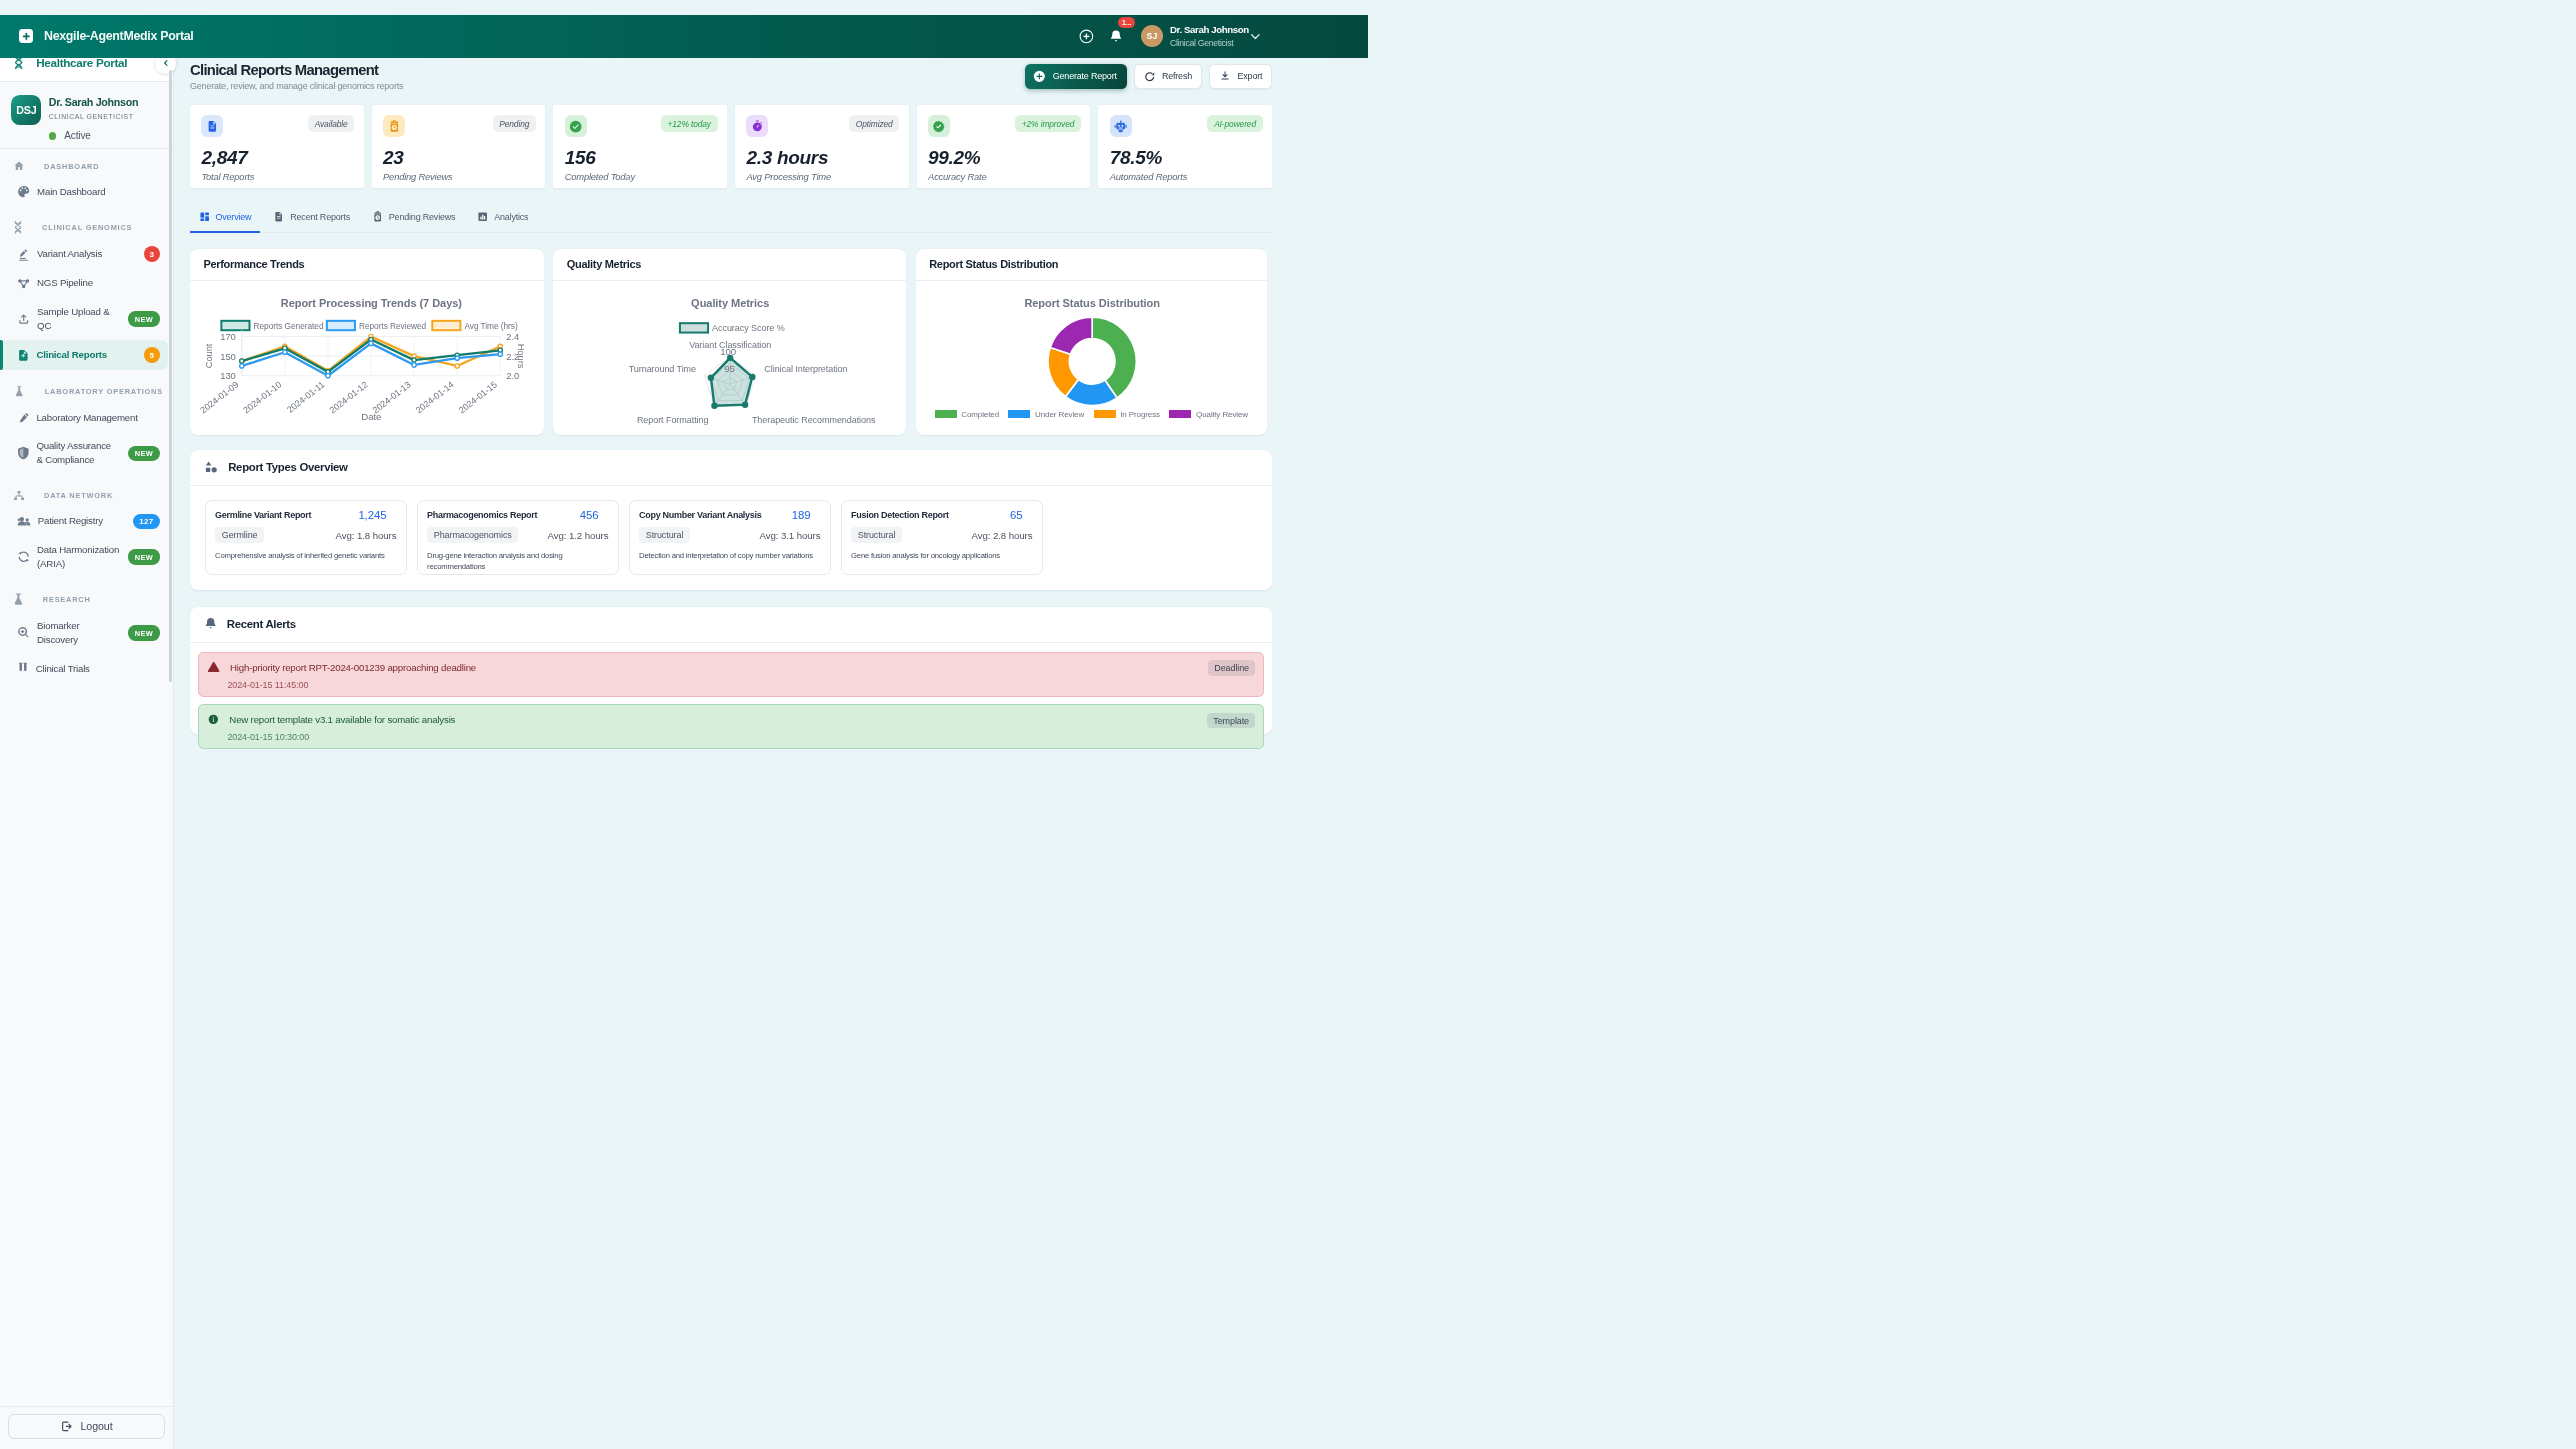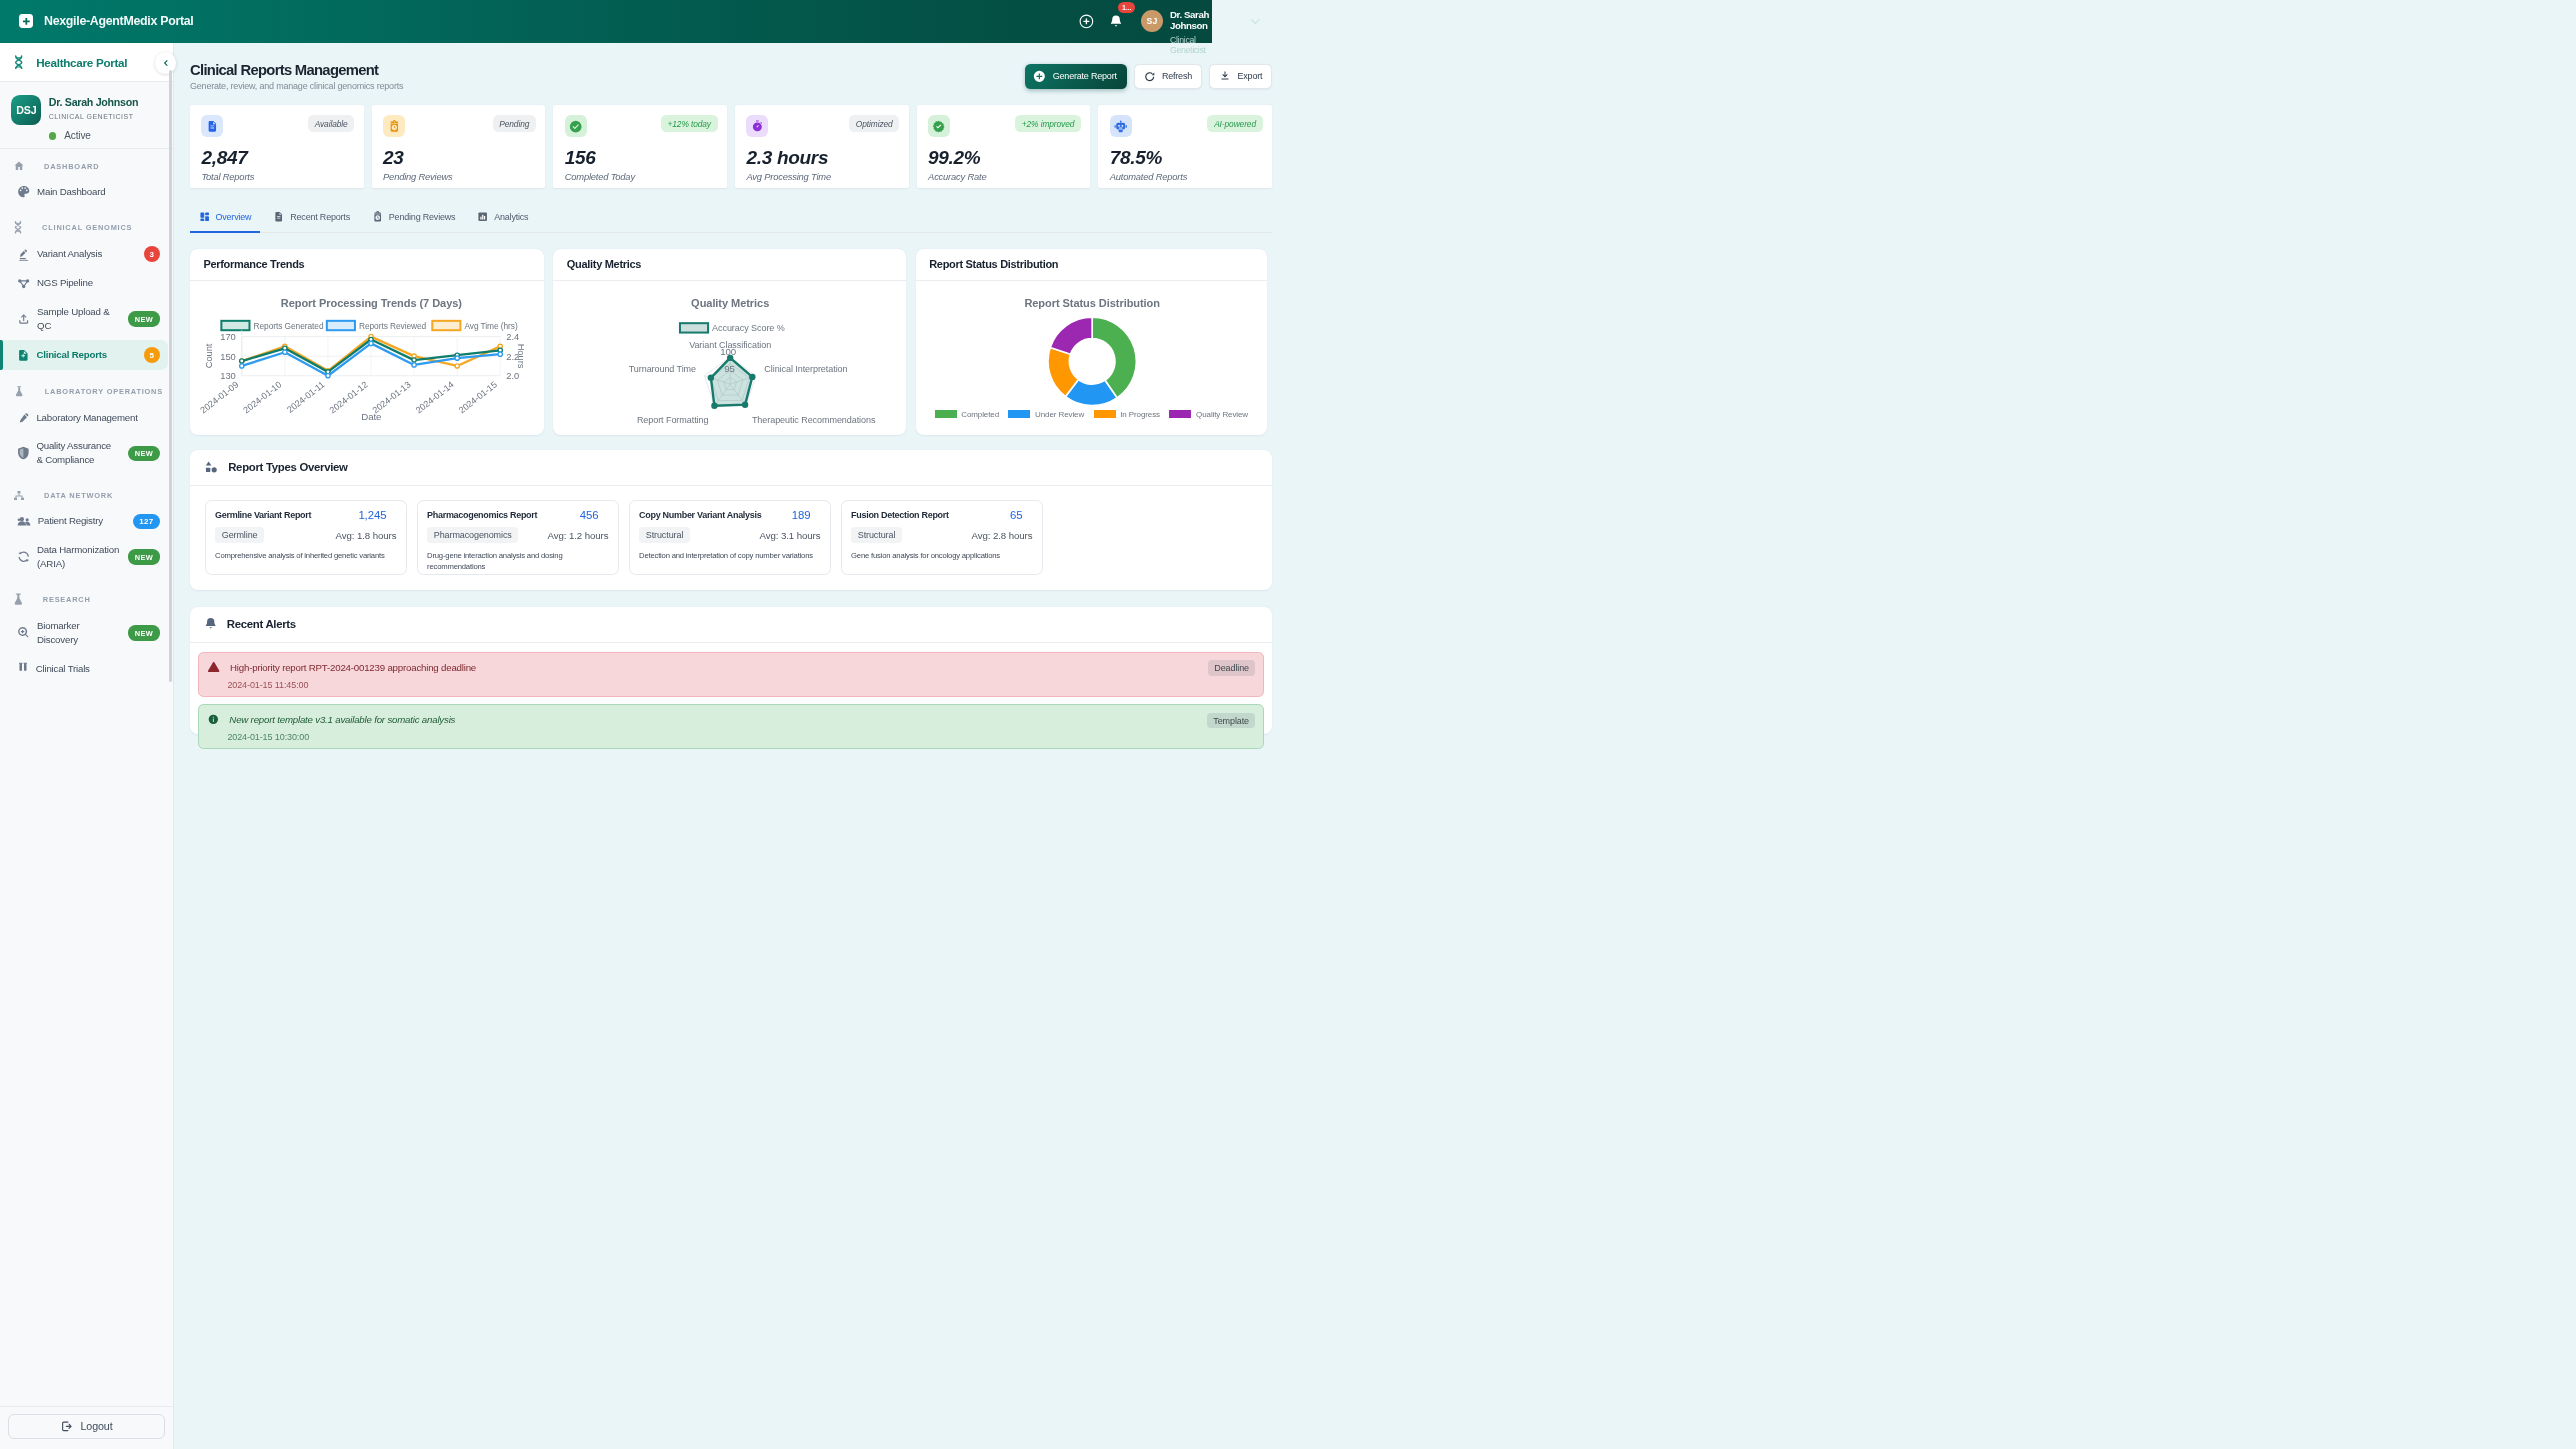--- a/index.html
+++ b/index.html
@@ -2,21 +2,21 @@
 <html style="font-size:10.7px"><head>
 <meta charset="utf-8">
 <title>Nexgile-AgentMedix Portal</title>
 <style>
 * { margin:0; padding:0; box-sizing:border-box; }
 html,body { width:1288px; height:725px; overflow:hidden; }
 body { font-family:"Liberation Sans", sans-serif; background:#eaf5f8; color:#16202e; letter-spacing:-0.1px; }
 svg { display:block; }
 
 
-.topbar { position:fixed; top:0; left:0; width:1212px; height:43px; z-index:30;
+.topbar { position:fixed; top:15px; left:0; width:1368px; height:43px; z-index:30;
   background:linear-gradient(90deg,#00796b 0%,#03594d 60%,#05493f 100%); }
 .logo { position:absolute; left:19px; top:14.4px; width:14px; height:14px; background:#fff; border-radius:3.4px; display:flex; align-items:center; justify-content:center; }
 .topbar h1 { position:absolute; left:44px; top:14.4px; font-size:12.4px; font-weight:bold; color:#f2faf9; letter-spacing:-0.3px; }
 .tb-plus { position:absolute; left:1079px; top:14px; }
 .tb-bell { position:absolute; left:1109px; top:14px; }
 .badge-top { position:absolute; left:1118px; top:2px; background:#e8453c; color:#fff; font-size:7px; font-weight:bold;
   border-radius:6px; padding:2px 4px; }
 .avatar { position:absolute; left:1141px; top:10.4px; width:22px; height:22px; border-radius:50%; background:#c99a67; color:#fff; font-weight:bold; font-size:8.7px;
   display:flex; align-items:center; justify-content:center; letter-spacing:0.3px; }
 .tb-user { position:absolute; left:1170px; top:8.7px; line-height:1.2; }
@@ -106,21 +106,21 @@
 .rtcard .avg { position:absolute; top:29px; right:10px; font-size:9.7px; color:#4b5563; }
 .rtcard .d { font-size:7.7px; color:#404a58; margin-top:7.4px; line-height:1.45; letter-spacing:-0.2px; }
 
 
 .alerts { margin-top:17px; height:127px; }
 .alert { margin:9.4px 8px 0 8px; border-radius:5.4px; padding:8px 9.4px; position:relative; height:45px; }
 .alert-red { background:#f8d7da; border:0.7px solid #f0b6bc; }
 .alert-green { background:#d7eedd; border:0.7px solid #a9d8b8; }
 .alert .t1 { font-size:9.7px; letter-spacing:-0.2px; }
 .alert-red .t1 { color:#7d2830; }
-.alert-green .t1 { color:#1d5b33;font-style:italic; }
+.alert-green .t1 { color:#1d5b33; }
 .alert .t2 { font-size:9px; margin-top:6.7px; margin-left:19px; }
 .alert-red .t2 { color:#9c5058; }
 .alert-green .t2 { color:#4e8562; }
 .alert .rtag { position:absolute; top:7.4px; right:8px; font-size:9px; padding:2.7px 6px; border-radius:4px; background:rgba(108,117,125,0.18); color:#3f4850; }
 .alert .aic { display:inline-block; vertical-align:-1.3px; margin-right:7.4px; }
 .alert-green { margin-top:7.4px; }
 </style>
 </head>
 <body>
 

